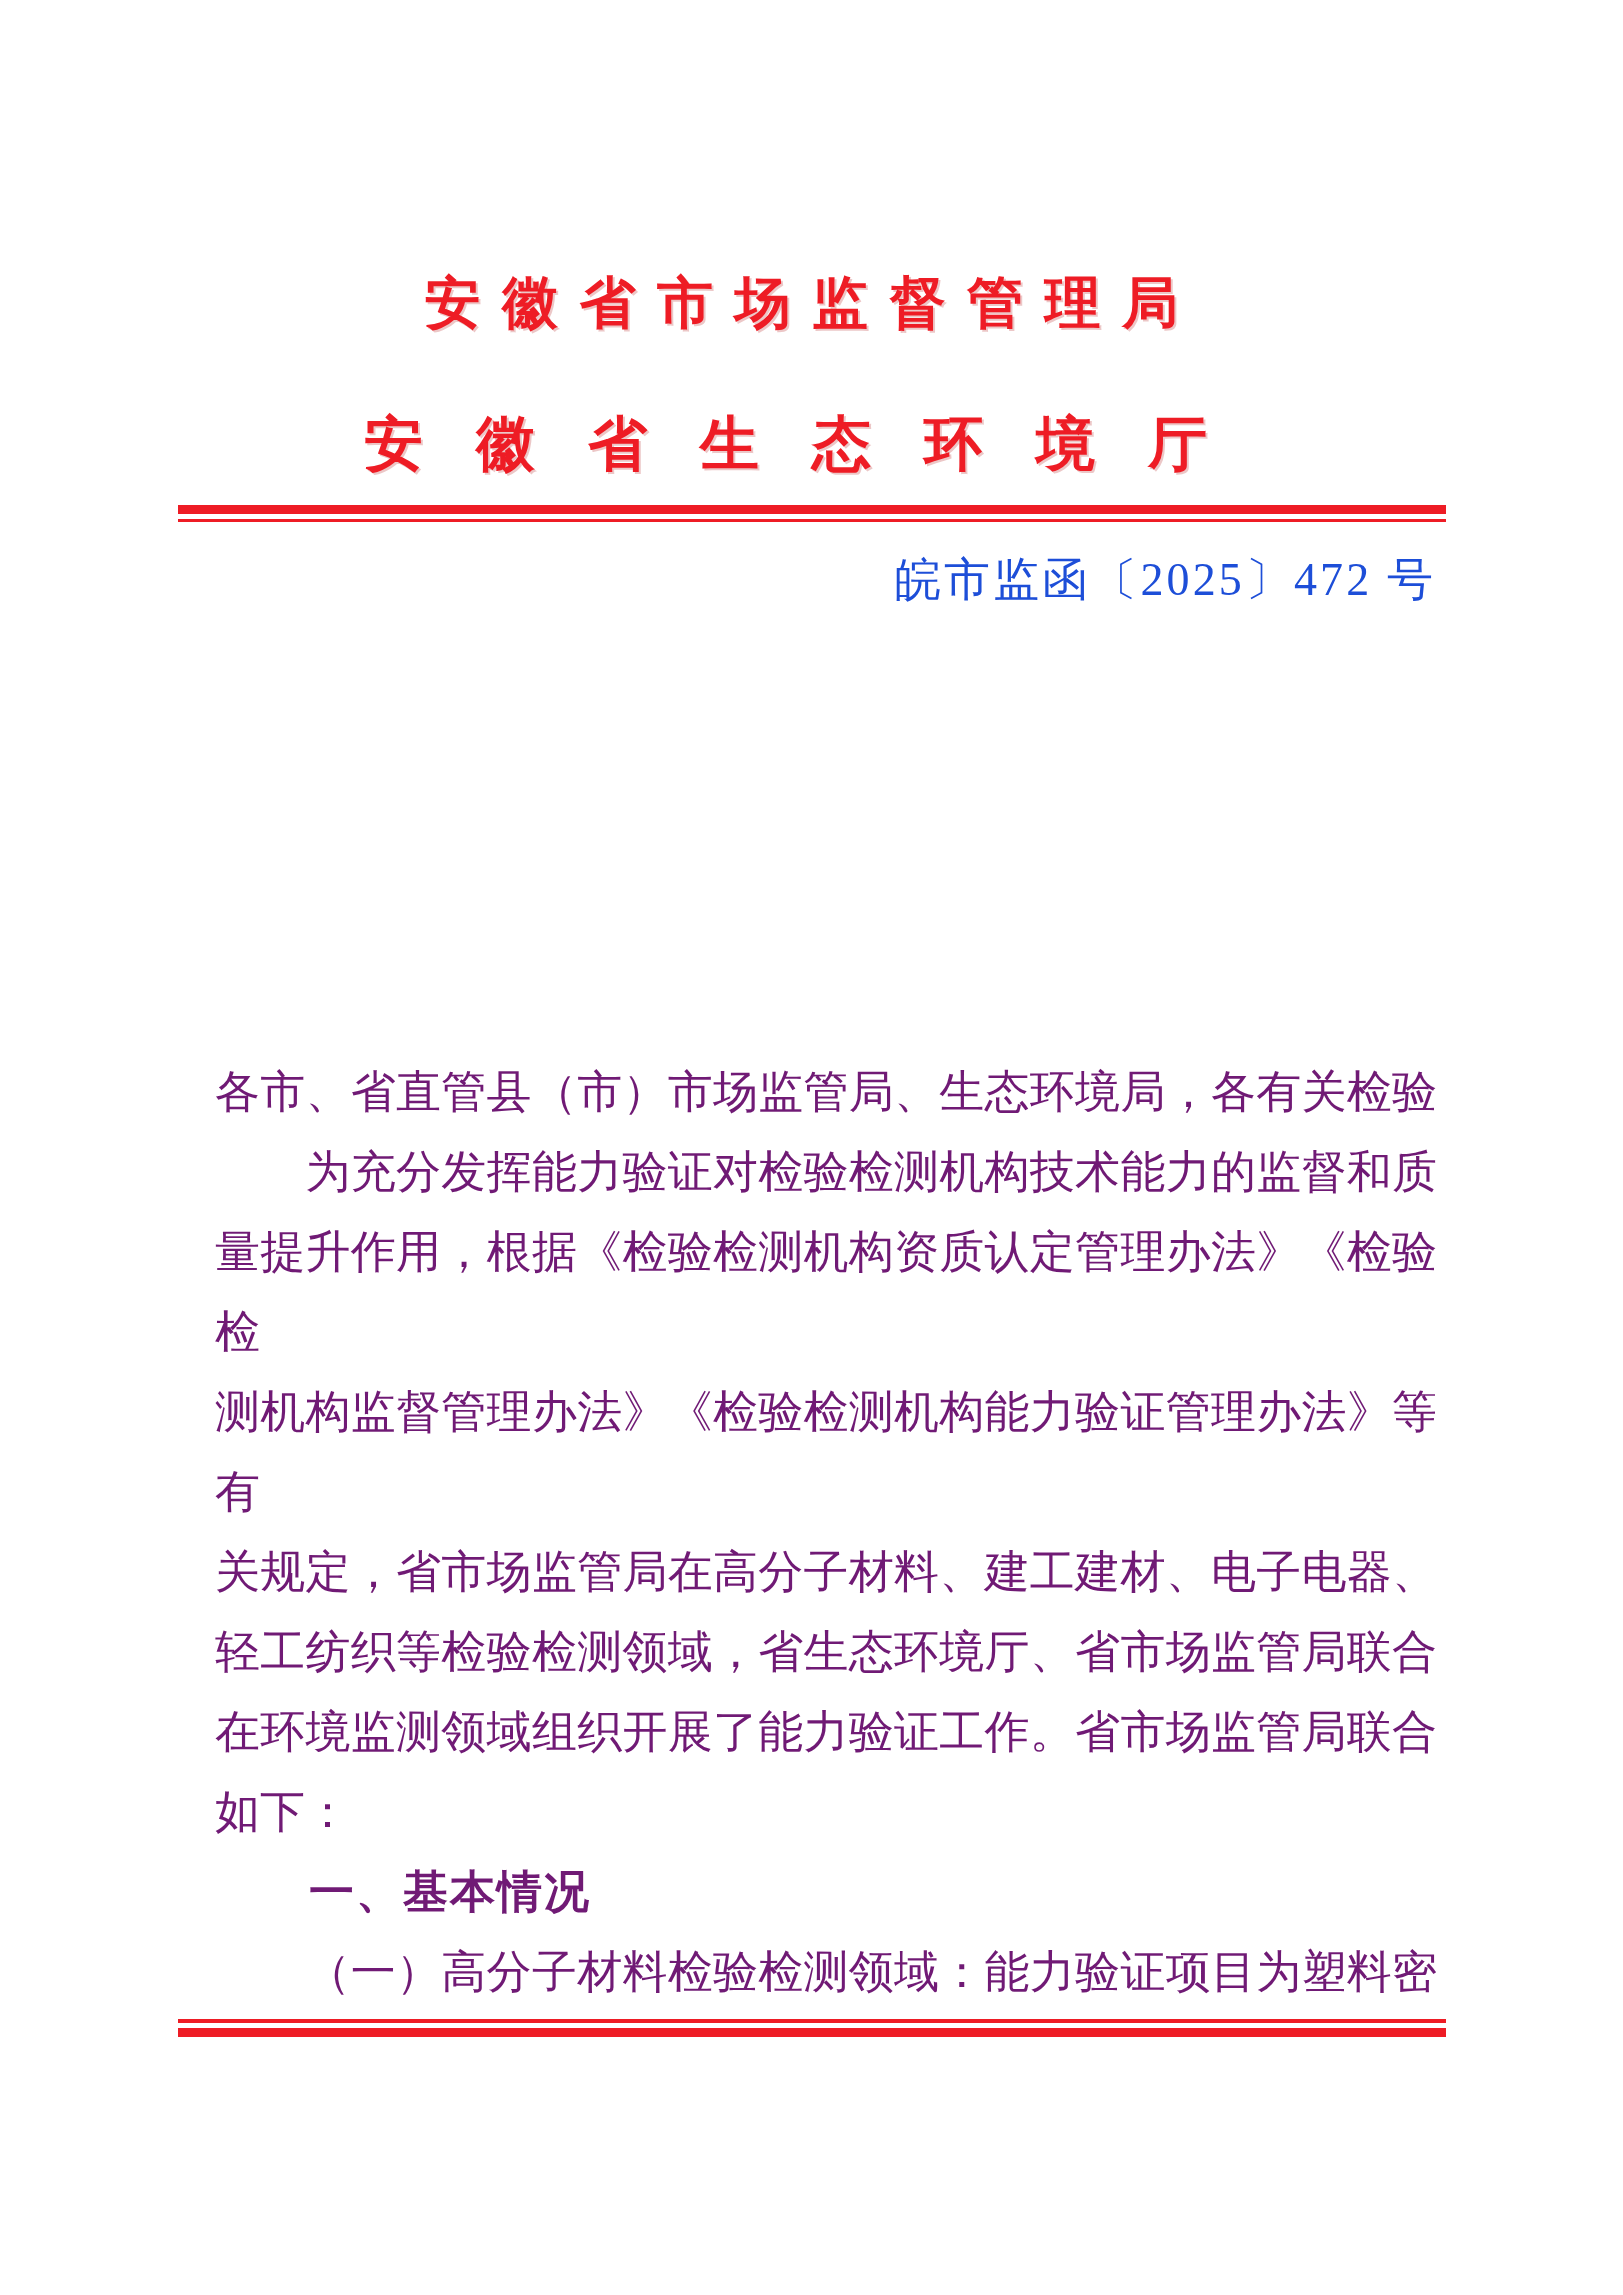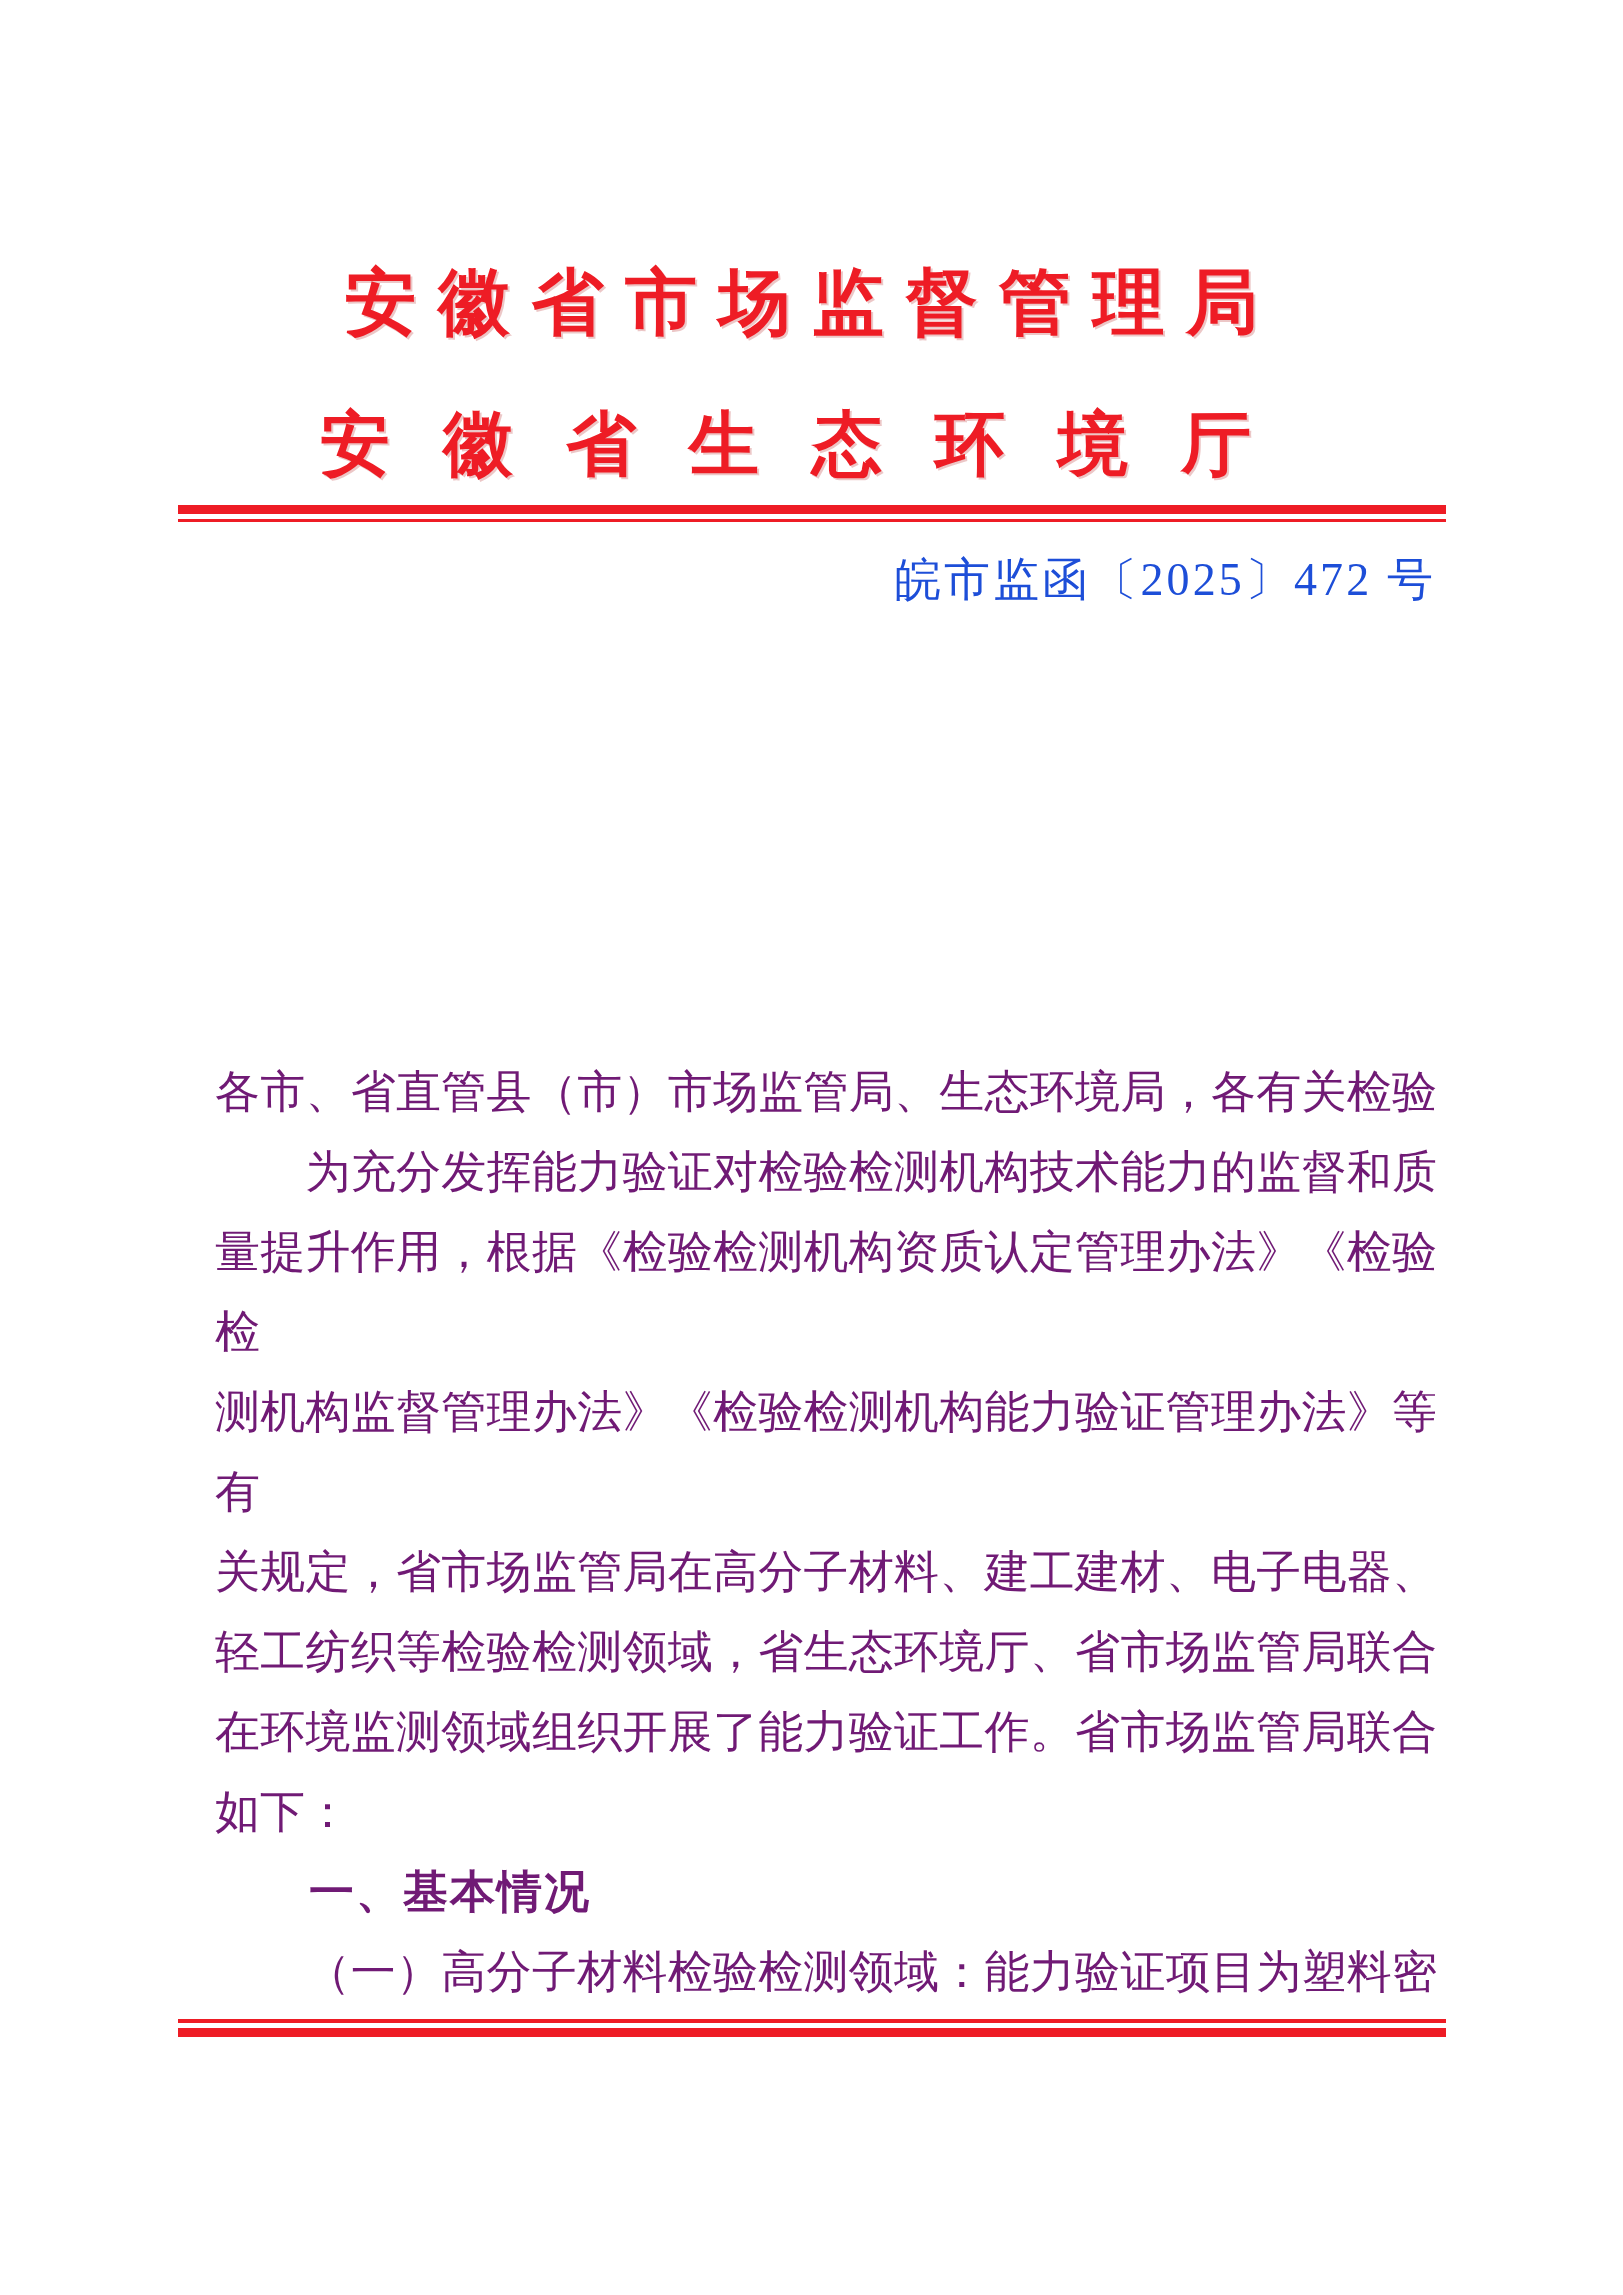--- a/index.html
+++ b/index.html
@@ -25,26 +25,26 @@
     width: 1268px;
     text-align: center;
     color: #ee1c25;
     font-weight: bold;
     text-shadow: 2px 2px 0 rgba(180, 30, 30, 0.25);
   }
   .lh-line {
     white-space: pre;
   }
   .lh-line1 {
-    font-size: 72px;
+    font-size: 56px;
     line-height: 141px;
     letter-spacing: 21.5px;
   }
   .lh-line2 {
-    font-size: 70px;
+    font-size: 59px;
     line-height: 141px;
     letter-spacing: 53px;
   }
 
   
   .sep {
     position: absolute;
     left: 178px;
     width: 1268px;
   }

